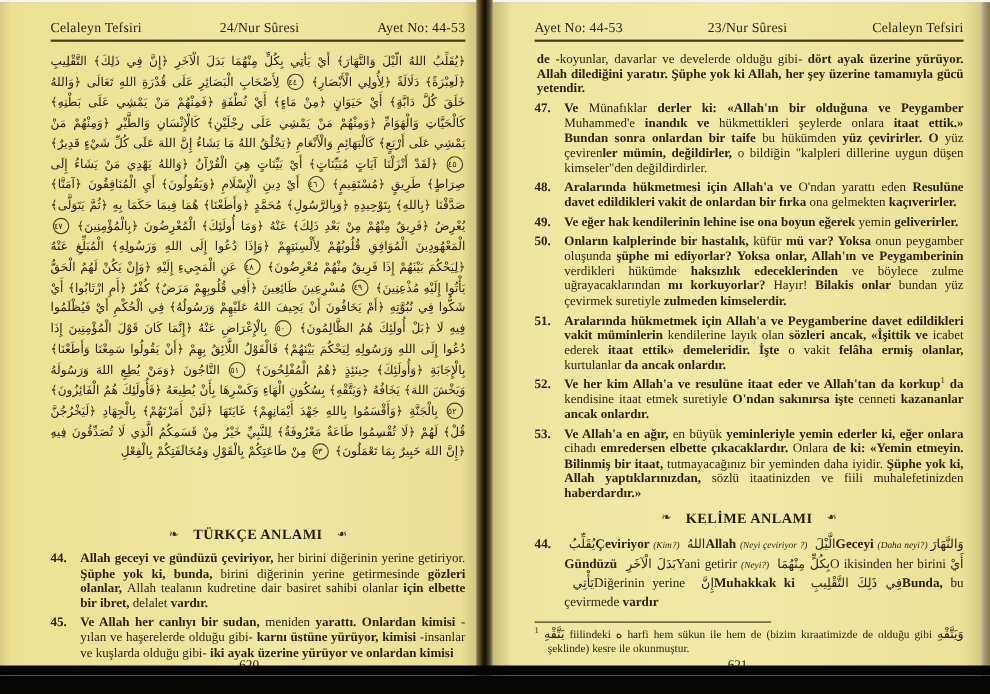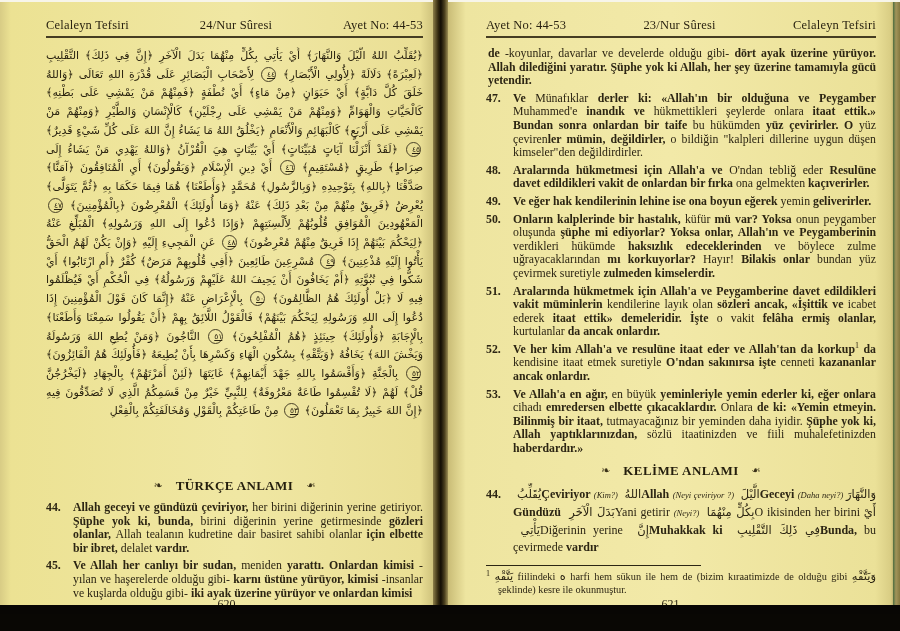--- a/index.html
+++ b/index.html
@@ -1,38 +1,38 @@
 <!DOCTYPE html>
 <html><head>
 <meta charset="utf-8">
 <style>
   html,body{margin:0;padding:0;background:#090704;}
-  .spread{position:relative;width:900px;height:614px;background:#14532d;overflow:hidden;
+  .spread{position:relative;width:900px;height:614px;background:#c4b5fd;overflow:hidden;
           font-family:"Liberation Serif",serif;}
   .top-edge{position:absolute;top:0;left:0;width:900px;height:2px;background:#f7f5ea;}
   .bottom-edge{position:absolute;left:0;bottom:0;width:900px;height:9px;background:#080604;}
   .page{position:absolute;top:2px;height:620px;box-sizing:border-box;color:#2b2412;}
   .page-left{left:0;width:433px;
     background:linear-gradient(90deg,#d8cc85 0,#ece293 2.5%,#f0e7a3 55%,#eadf95 97%,#cfc37d 100%);
     padding:16px 10px 0 46px;}
   .page-right{left:448px;width:445px;
     background:linear-gradient(90deg,#c9bc76 0,#eee5a0 4%,#f2e9a8 50%,#ebe198 96%,#d6ca81 100%);
     padding:16px 17px 0 38px;}
   .gutter{position:absolute;left:433px;top:0;width:15px;height:622px;
     background:linear-gradient(90deg,#8d7f49 0,#32280e 35%,#120d04 52%,#4d4220 78%,#9c8e54 100%);}
   .right-edge{position:absolute;left:891px;top:2px;width:9px;height:620px;
     background:linear-gradient(90deg,rgba(0,0,0,0) 0,#a2945a 55%,#857840 100%);}
   .page-header{display:flex;justify-content:space-between;align-items:baseline;
     border-bottom:2px solid #453d22;padding-bottom:3px;margin-bottom:9px;
     font-size:12.5px;letter-spacing:.2px;color:#2a2311;}
   .arabic-block{direction:rtl;text-align:justify;font-family:"DejaVu Sans",sans-serif;
     font-size:11px;line-height:18.7px;height:424px;overflow:hidden;color:#29220f;}
   .med{display:inline-block;width:13px;height:13px;border:1px solid #4a4228;border-radius:50%;
-    font-size:7.5px;line-height:13px;text-align:right;vertical-align:1px;margin:0 2px;
-    font-family:"DejaVu Sans",sans-serif;text-decoration:underline;}
+    font-size:7.5px;line-height:13px;text-align:left;vertical-align:1px;margin:0 2px;
+    font-family:"DejaVu Sans",sans-serif;}
   .section-title{text-align:center;font-weight:bold;font-size:13px;color:#241e0d;
     margin:7px 0 7px;letter-spacing:.4px;}
   .orn{font-family:"DejaVu Sans",sans-serif;font-size:11px;font-weight:normal;color:#3a3118;
     position:relative;top:-1px;}
   .orn-flip{display:inline-block;transform:scaleX(-1);}
   .section-title .title-text{margin:0 9px;}
   .items{display:block;}
   .item{position:relative;padding-left:27px;text-align:justify;font-size:11.8px;
     line-height:13.6px;margin-bottom:4px;color:#2c2513;}
   .item.no-num{padding-left:2px;}
@@ -98,21 +98,21 @@
     <div class="items">
 
 
         <div class="item">
           <span class="no">47.</span>
           <span><span class="seg-b">Ve </span><span class="seg-r">Münafıklar </span><span class="seg-b">derler ki: «Allah'ın bir olduğuna ve Peygamber </span><span class="seg-r">Muhammed'e </span><span class="seg-b">inandık ve </span><span class="seg-r">hükmettikleri şeylerde onlara </span><span class="seg-b">itaat ettik.» Bundan sonra onlardan bir taife </span><span class="seg-r">bu hükümden </span><span class="seg-b">yüz çevirirler. O </span><span class="seg-r">yüz çeviren</span><span class="seg-b">ler mümin, değildirler, </span><span class="seg-r">o bildiğin "kalpleri dillerine uygun düşen kimseler"den değildirdirler.</span></span>
         </div>
 
         <div class="item">
           <span class="no">48.</span>
-          <span><span class="seg-b">Aralarında hükmetmesi için Allah'a ve </span><span class="seg-r">O'ndan tebliğ eder </span><span class="seg-b">Resulüne davet edildikleri vakit de onlardan bir fırka </span><span class="seg-r">ona gelmekten </span><span class="seg-b">kaçıverirler.</span></span>
+          <span><span class="seg-b">Aralarında hükmetmesi için Allah'a ve </span><span class="seg-r">O'ndan yarattı eden </span><span class="seg-b">Resulüne davet edildikleri vakit de onlardan bir fırka </span><span class="seg-r">ona gelmekten </span><span class="seg-b">kaçıverirler.</span></span>
         </div>
 
         <div class="item">
           <span class="no">49.</span>
           <span><span class="seg-b">Ve eğer hak kendilerinin lehine ise ona boyun eğerek </span><span class="seg-r">yemin </span><span class="seg-b">geliverirler.</span></span>
         </div>
 
         <div class="item">
           <span class="no">50.</span>
           <span><span class="seg-b">Onların kalplerinde bir hastalık, </span><span class="seg-r">küfür </span><span class="seg-b">mü var? Yoksa </span><span class="seg-r">onun peygamber oluşunda </span><span class="seg-b">şüphe mi ediyorlar? Yoksa onlar, Allah'ın ve Peygamberinin </span><span class="seg-r">verdikleri hükümde </span><span class="seg-b">haksızlık edeceklerinden </span><span class="seg-r">ve böylece zulme uğrayacaklarından </span><span class="seg-b">mı korkuyorlar? </span><span class="seg-r">Hayır! </span><span class="seg-b">Bilakis onlar </span><span class="seg-r">bundan yüz çevirmek suretiyle </span><span class="seg-b">zulmeden kimselerdir.</span></span>

